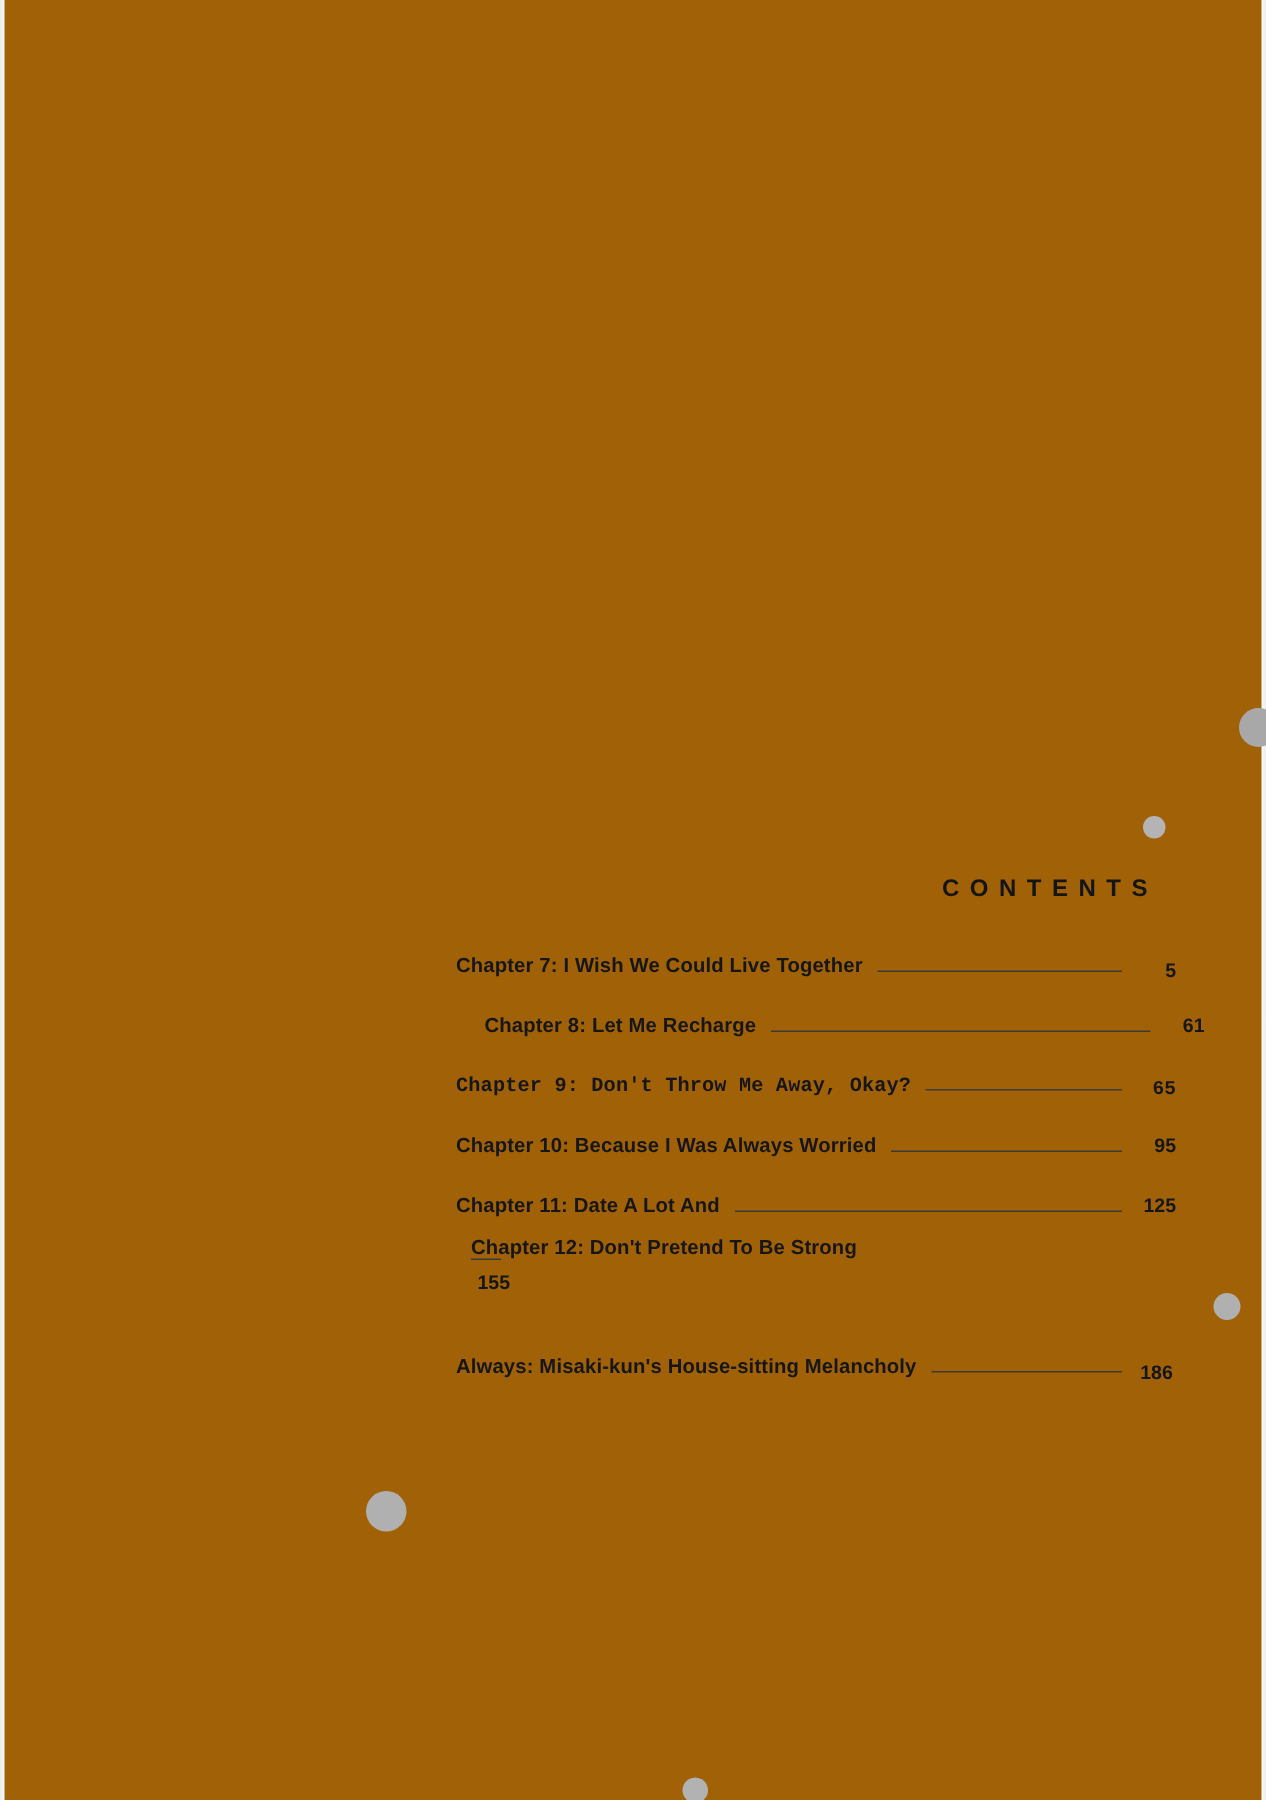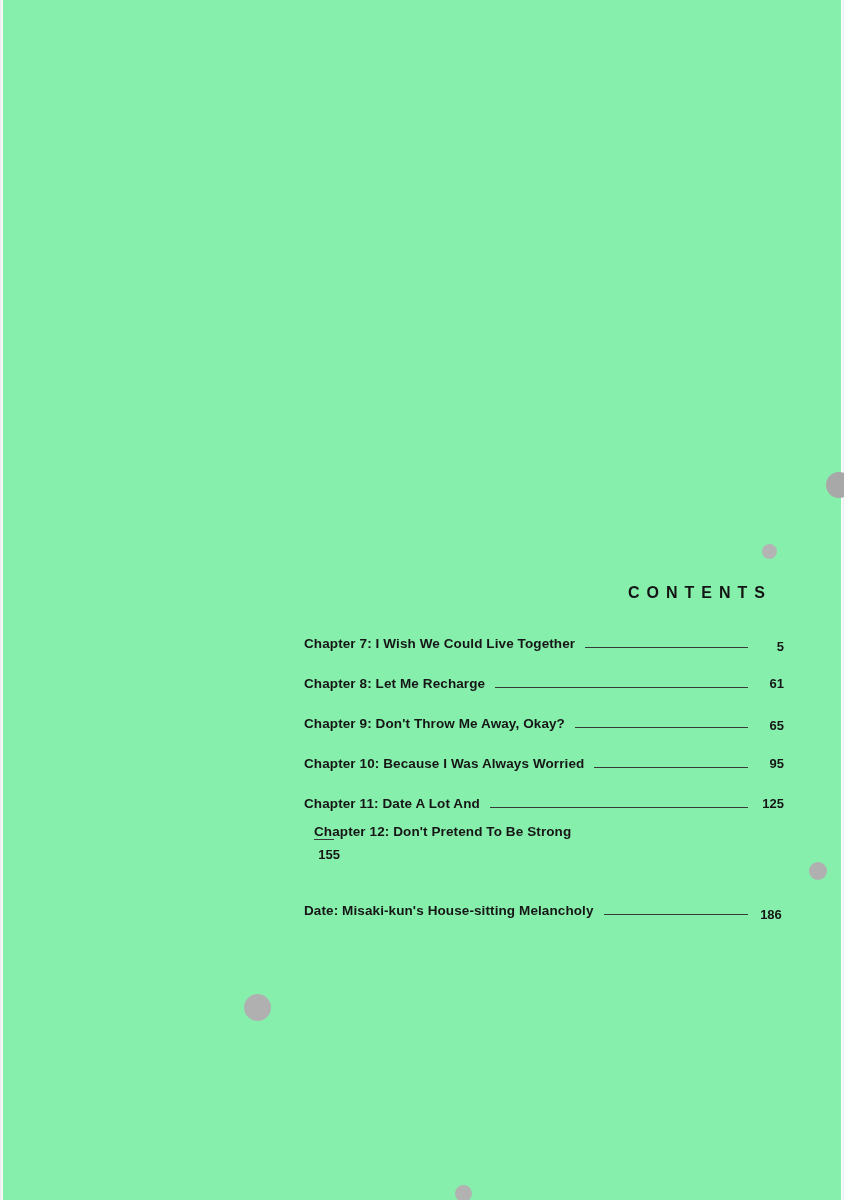--- a/index.html
+++ b/index.html
@@ -12,21 +12,21 @@
     height: 1200px;
     position: relative;
     overflow: hidden;
     font-family: "Liberation Sans", sans-serif;
     color: #1a1a1a;
   }
 
   .page {
     position: absolute;
     inset: 0;
-    background: #86efac;
+    background: #a16207;
   }
 
   
   .edge-left {
     position: absolute;
     left: 0;
     top: 0;
     width: 3px;
     height: 1200px;
     background: linear-gradient(to right, #e9e9e9, #ffffff);
@@ -97,23 +97,23 @@
     font-size: 13px;
     font-weight: 700;
     color: #161616;
     min-width: 26px;
     text-align: right;
   }
 
   
   .toc-row.r1 { margin-bottom: 24px; }
   .toc-row.r1 .page-num { position: relative; top: 3px; }
-  .toc-row.r2 { margin-bottom: 24px; }
+  .toc-row.r2 { margin-bottom: 24px; margin-left: 19px; }
   .toc-row.r2 .page-num { position: relative; top: 0px; }
-  .toc-row.r3 { margin-bottom: 24px; }
+  .toc-row.r3 { margin-bottom: 24px; font-family: Liberation Mono, monospace; }
   .toc-row.r3 .page-num { position: relative; top: 2px; }
   .toc-row.r4 { margin-bottom: 24px; }
   .toc-row.r4 .page-num { position: relative; top: 0px; }
   .toc-row.r5 { margin-bottom: 12px; }
   .toc-row.r5 .page-num { position: relative; top: 0; }
   .toc-row.r6 { margin-bottom: 24px; flex-direction: column; }
   .toc-row.r6 .page-num { position: relative; top: 3px; }
   .toc-row.extra { margin-top: 44px; }
   .toc-row.extra .page-num { position: relative; top: 4px; text-align: center; }
 </style>
@@ -165,19 +165,19 @@
       <span class="page-num">125</span>
     </div>
 
     <div class="toc-row r6">
       <span class="title">Chapter 12: Don't Pretend To Be Strong</span>
       <span class="leader"></span>
       <span class="page-num">155</span>
     </div>
 
     <div class="toc-row extra">
-      <span class="title">Date: Misaki-kun's House-sitting Melancholy</span>
+      <span class="title">Always: Misaki-kun's House-sitting Melancholy</span>
       <span class="leader"></span>
       <span class="page-num">186</span>
     </div>
 
   </div>
 </div>
 
 </body></html>

